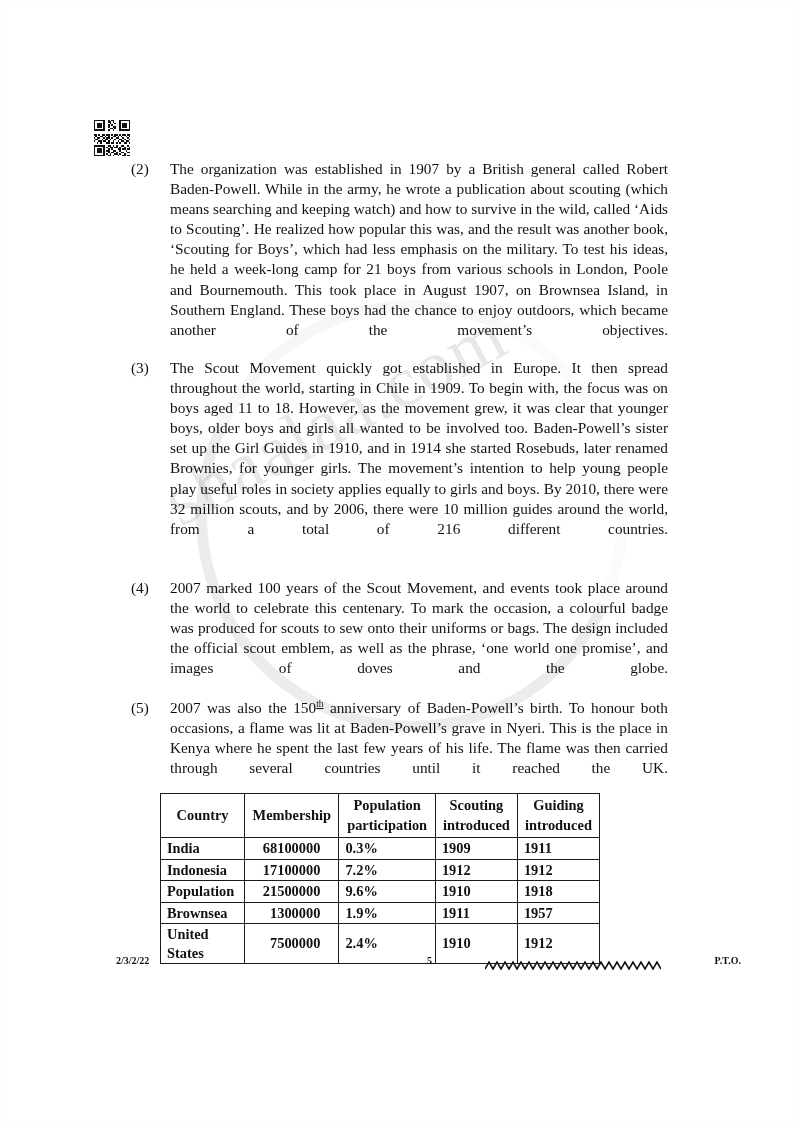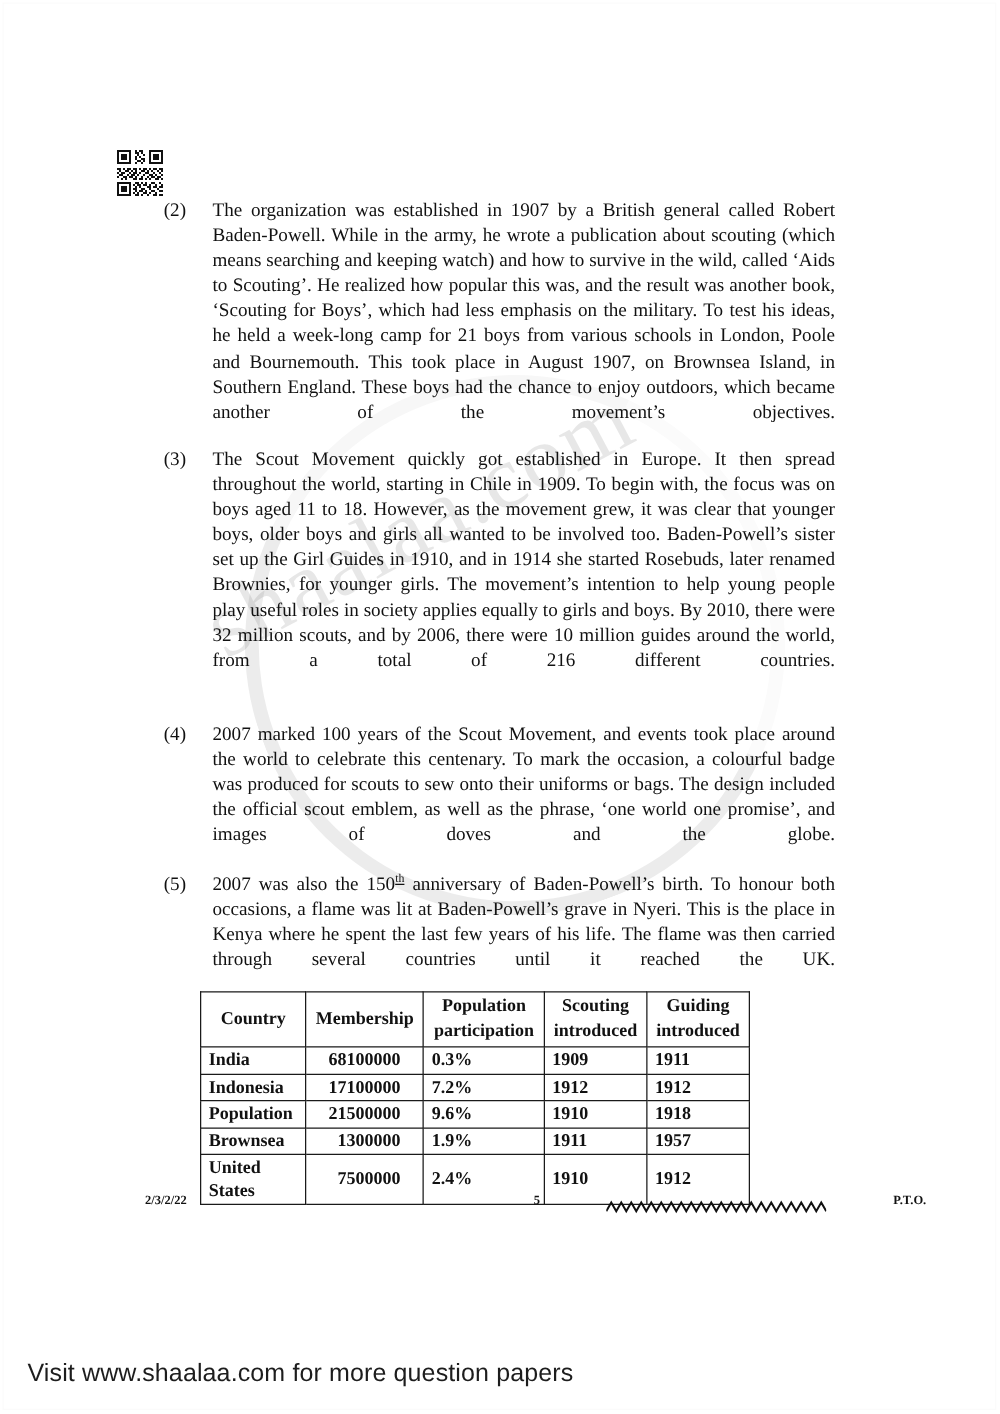--- a/index.html
+++ b/index.html
@@ -401,15 +401,14 @@
       <span class="f-code">2/3/2/22</span>
       <span class="f-page">5</span>
       <svg class="f-zig" viewBox="0 0 176 16" preserveAspectRatio="none">
         <polyline points="0,11 4,4 8,11 12,4 16,11 20,4 24,11 28,4 32,11 36,4 40,11 44,4 48,11 52,4 56,11 60,4 64,11 68,4 72,11 76,4 80,11 84,4 88,11 92,4 96,11 100,4 104,11 108,4 112,11 116,4 120,11 124,4 128,11 132,4 136,11 140,4 144,11 148,4 152,11 156,4 160,11 164,4 168,11 172,4 176,11" fill="none" stroke="#111111" stroke-width="1.6"></polyline>
       </svg>
       <span class="f-pto">P.T.O.</span>
     </div>
 
   </div>
 
-  <div class="bottom-banner">Visit www.shaalaa.com for more question papers</div>
 
 </div>
 
 </body></html>

